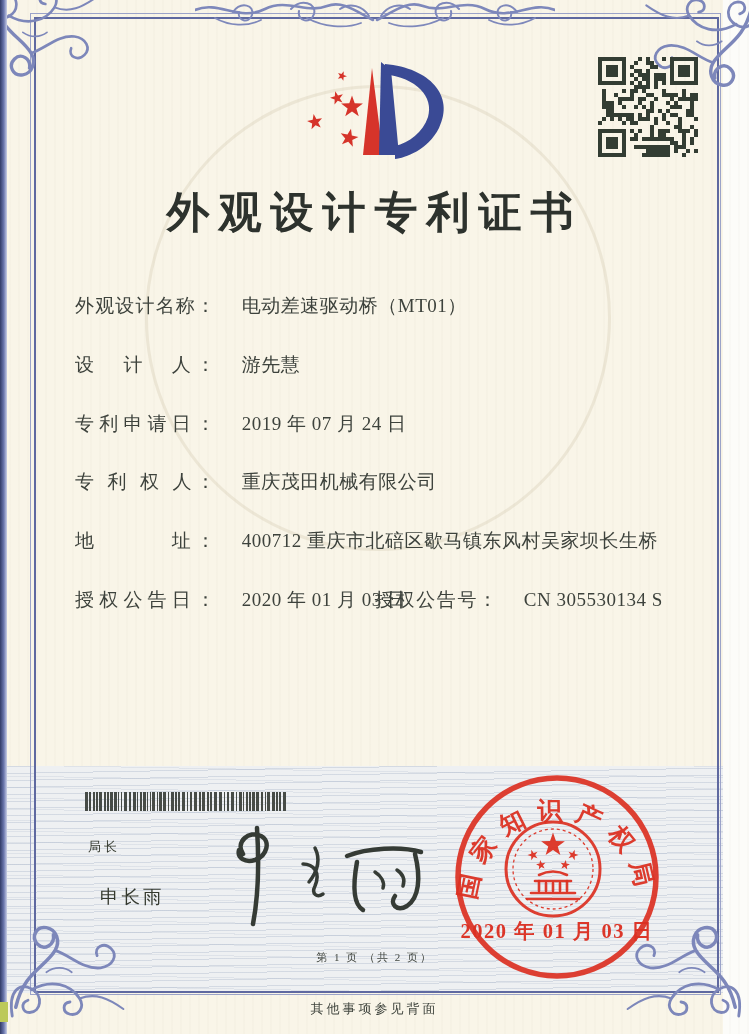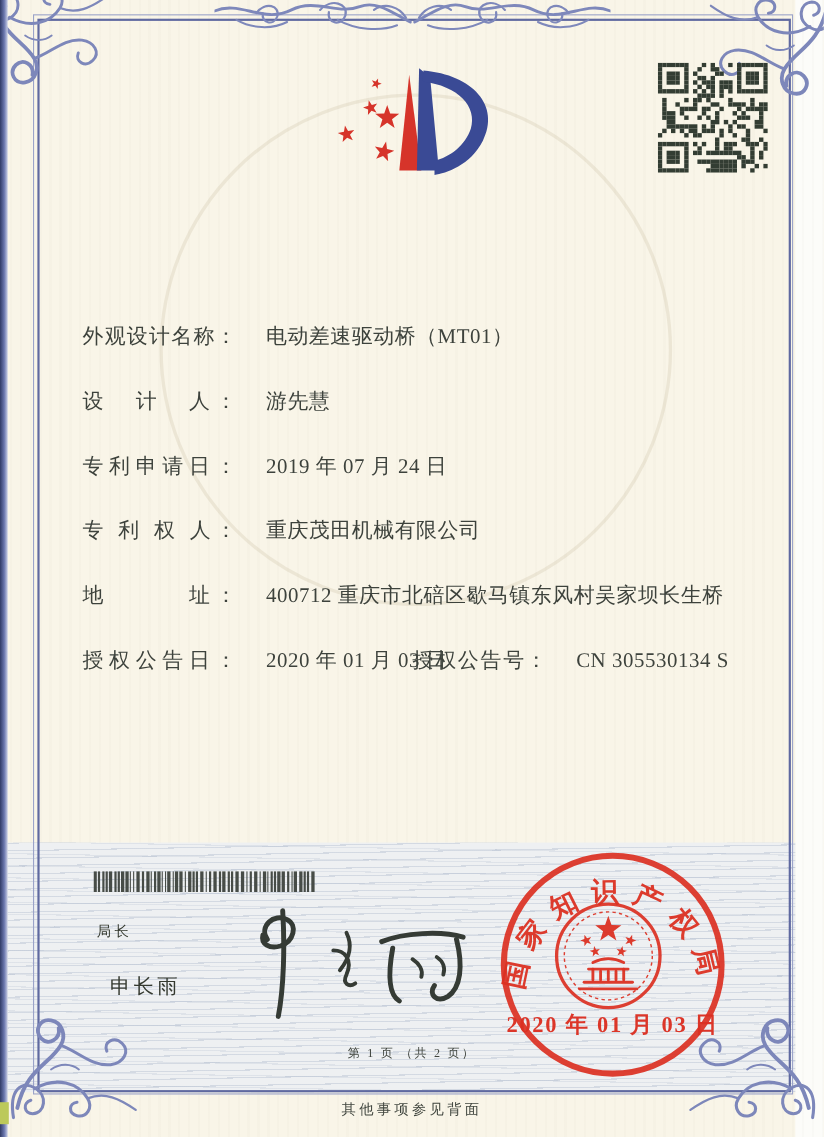--- a/index.html
+++ b/index.html
@@ -414,20 +414,21 @@
         <rect x="92" y="84" width="4" height="4" fill="#333d33"></rect>
         <rect x="96" y="36" width="4" height="4" fill="#333d33"></rect>
         <rect x="96" y="40" width="4" height="4" fill="#333d33"></rect>
         <rect x="96" y="60" width="4" height="4" fill="#333d33"></rect>
         <rect x="96" y="72" width="4" height="4" fill="#333d33"></rect>
         <rect x="96" y="76" width="4" height="4" fill="#333d33"></rect>
         <rect x="96" y="92" width="4" height="4" fill="#333d33"></rect>
       </g>
     </svg>
 
+  <div class="txt title">外观设计专利证书</div>
 
   <div class="txt fields">
     <div class="f-row">
       <span class="f-label">外观设计名称：</span>
       <span class="f-value">电动差速驱动桥（MT01）</span>
     </div>
     <div class="f-row">
       <span class="f-label">设　计　人：</span>
       <span class="f-value">游先慧</span>
     </div>

